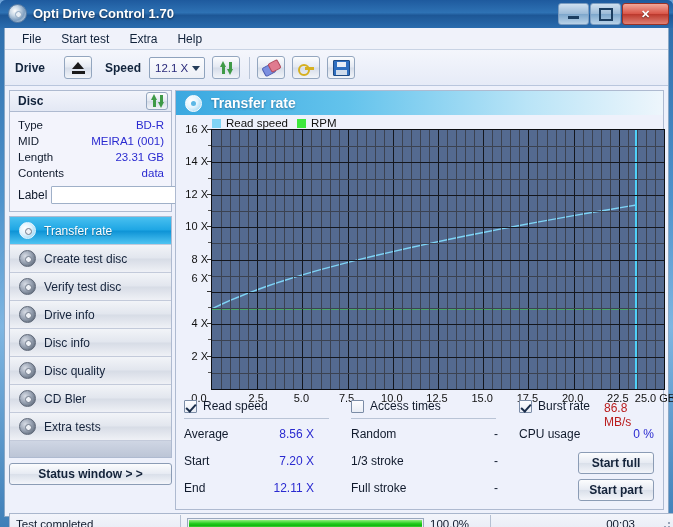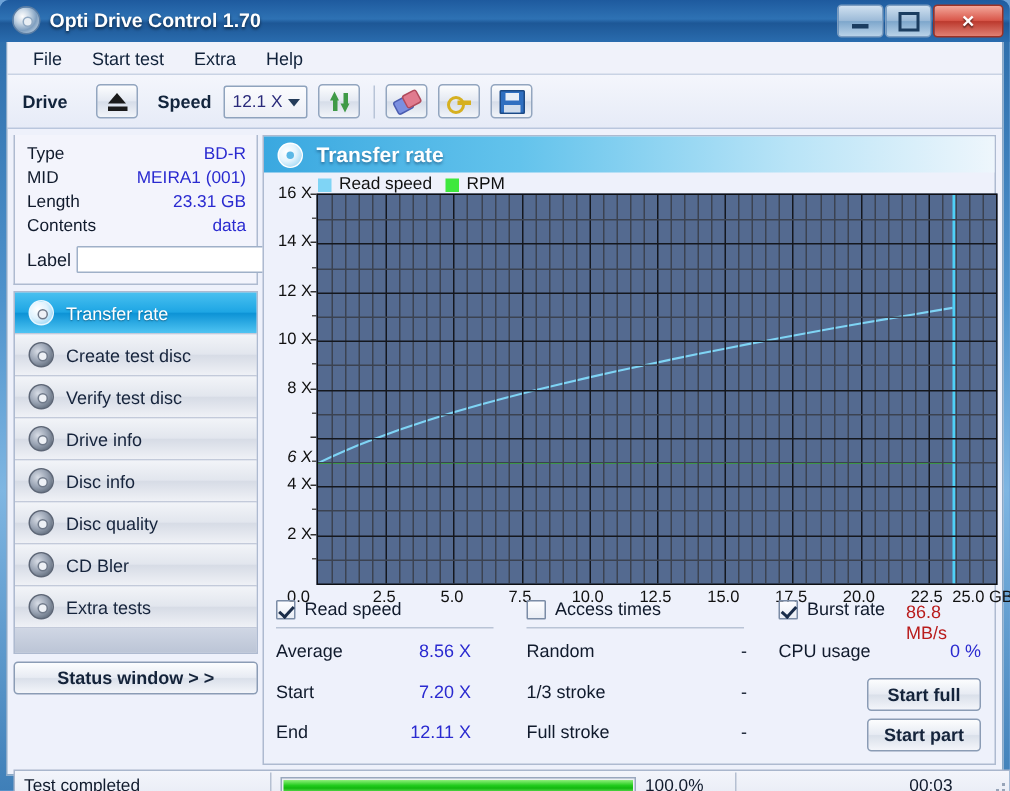--- a/index.html
+++ b/index.html
@@ -320,20 +320,31 @@
         </div>
       <div class="tbtn">
           <span class="key-ico"></span>
         </div>
       <div class="tbtn">
           <span class="disk-ico"></span>
         </div>
     </div>
 
     <div class="leftpanel">
+      <div class="panel-head">
+        <span class="ph-txt">Disc</span>
+        <span class="ph-btn">
+          <span class="arrows-ico">
+            <span class="a1"></span>
+              <span class="a1b"></span>
+              <span class="a2"></span>
+              <span class="a2b"></span>
+          </span>
+        </span>
+      </div>
       <div class="discinfo">
         <div class="di-row">
           <span class="di-key">Type</span>
           <span class="di-val">BD-R</span>
         </div>
         <div class="di-row">
           <span class="di-key">MID</span>
           <span class="di-val">MEIRA1 (001)</span>
         </div>
         <div class="di-row">
@@ -403,21 +414,21 @@
           <span class="sw" style="background:#7fd4f5"></span>
           <span>Read speed</span>
           <span class="sw" style="background:#3ee83e;margin-left:4px"></span>
           <span>RPM</span>
         </div>
         <div class="ylabs" id="ylabs">
             <div class="ylab" style="top: 240.625px;">2 X</div>
             <div style="position: absolute; left: 31px; top: 240.625px; width: 4px; height: 1px; background: rgb(51, 51, 51);"></div>
             <div class="ylab" style="top: 208.25px;">4 X</div>
             <div style="position: absolute; left: 31px; top: 208.25px; width: 4px; height: 1px; background: rgb(51, 51, 51);"></div>
-            <div class="ylab" style="top: 190px; font-style: italic;">6 X</div>
+            <div class="ylab" style="top: 163px;">6 X</div>
             <div style="position: absolute; left: 31px; top: 175.875px; width: 4px; height: 1px; background: rgb(51, 51, 51);"></div>
             <div class="ylab" style="top: 143.5px;">8 X</div>
             <div style="position: absolute; left: 31px; top: 143.5px; width: 4px; height: 1px; background: rgb(51, 51, 51);"></div>
             <div class="ylab" style="top: 111.125px;">10 X</div>
             <div style="position: absolute; left: 31px; top: 111.125px; width: 4px; height: 1px; background: rgb(51, 51, 51);"></div>
             <div class="ylab" style="top: 78.75px;">12 X</div>
             <div style="position: absolute; left: 31px; top: 78.75px; width: 4px; height: 1px; background: rgb(51, 51, 51);"></div>
             <div class="ylab" style="top: 46.375px;">14 X</div>
             <div style="position: absolute; left: 31px; top: 46.375px; width: 4px; height: 1px; background: rgb(51, 51, 51);"></div>
             <div class="ylab" style="top: 14px;">16 X</div>

